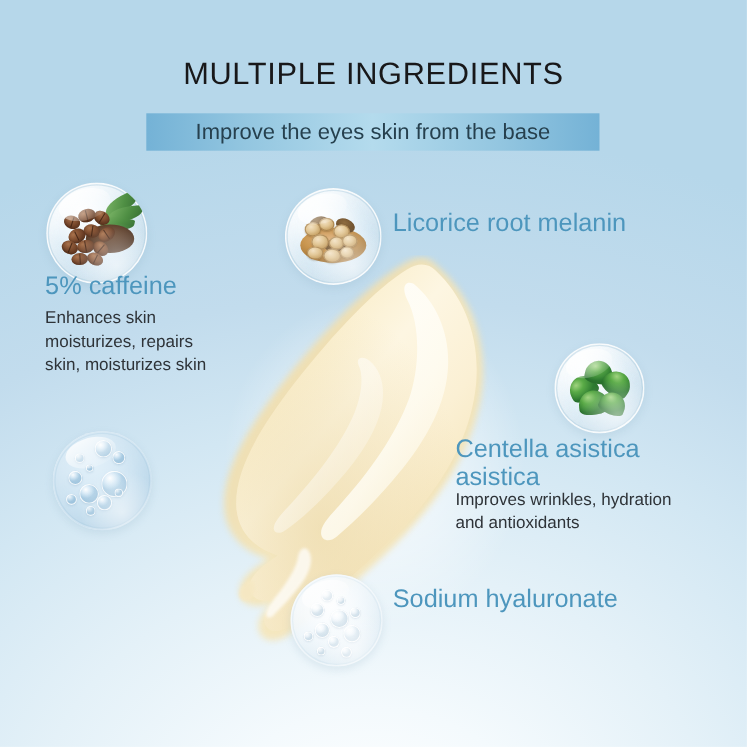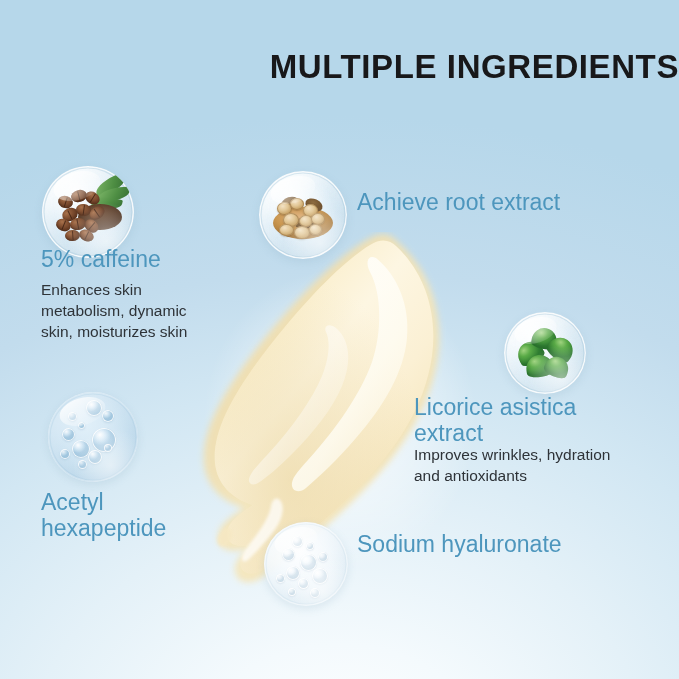--- a/index.html
+++ b/index.html
@@ -26,24 +26,24 @@
     background: radial-gradient(50% 50% at 50% 50%, rgba(255,255,255,0.85) 0%, rgba(255,255,255,0.35) 45%, rgba(255,255,255,0) 72%);
     pointer-events: none;
   }
 
   
   #title {
     position: absolute;
     left: 0;
     top: 47px;
     width: 679px;
-    text-align: right;
-    font-size: 33px;
+    text-align: center;
+    font-size: 28px;
     line-height: 40px;
-    font-weight: 700;
+    font-weight: 400;
     letter-spacing: 0.6px;
     color: #18181a;
     white-space: nowrap;
   }
   #subtitle-banner {
     position: absolute;
     left: 133px;
     top: 103px;
     width: 412px;
     height: 34px;
@@ -184,20 +184,23 @@
 </style>
 </head>
 <body>
 
 <div id="poster">
 
   <div id="bloom"></div>
 
   <div id="title">MULTIPLE INGREDIENTS</div>
 
+  <div id="subtitle-banner">
+    <span>Improve the eyes skin from the base</span>
+  </div>
 
   <svg id="swatch" viewBox="0 0 300 360">
     <defs>
       <linearGradient id="creamMain" x1="0.15" y1="0.08" x2="0.85" y2="0.95">
         <stop offset="0%" stop-color="#f1dfb0"></stop>
         <stop offset="16%" stop-color="#faeecb"></stop>
         <stop offset="38%" stop-color="#fdf6e2"></stop>
         <stop offset="62%" stop-color="#fbf0d4"></stop>
         <stop offset="84%" stop-color="#f6e7bf"></stop>
         <stop offset="100%" stop-color="#f3e2b6"></stop>
@@ -315,73 +318,72 @@
     <div class="bean" style="left:14px; top:53px; width:15px; height:12px; transform:rotate(22deg);"></div>
     <div class="bean" style="left:28px; top:52px; width:16px; height:12px; transform:rotate(-10deg);"></div>
     <div class="bean" style="left:42px; top:54px; width:15px; height:12px; transform:rotate(40deg);"></div>
     <div class="bean" style="left:23px; top:64px; width:15px; height:11px; transform:rotate(-4deg);"></div>
     <div class="bean" style="left:37px; top:64px; width:15px; height:11px; transform:rotate(26deg);"></div>
     <div class="glare"></div>
     <div class="rimlight"></div>
   </div>
 
   <div class="ing-title" style="left:41px; top:246px; width:220px;">5% caffeine</div>
-  <div class="ing-desc" style="left:41px; top:279px; width:152px;">Enhances skin metabolism, dynamic skin, moisturizes skin</div>
+  <div class="ing-desc" style="left:41px; top:279px; width:152px;">Enhances skin moisturizes, repairs skin, moisturizes skin</div>
 
   <div class="dish" style="left:259px; top:171px; width:88px; height:88px;">
     <div class="plate" style="left:14px; top:36px; width:60px; height:32px;"></div>
     <div class="slice-dark" style="left:22px; top:26px; width:18px; height:12px; transform:rotate(-18deg);"></div>
     <div class="slice-dark" style="left:46px; top:28px; width:18px; height:12px; transform:rotate(24deg);"></div>
     <div class="slice-dark" style="left:36px; top:46px; width:20px; height:12px; transform:rotate(-8deg);"></div>
     <div class="slice" style="left:18px; top:31px; width:15px; height:13px;"></div>
     <div class="slice" style="left:31px; top:27px; width:14px; height:12px;"></div>
     <div class="slice" style="left:44px; top:33px; width:15px; height:13px;"></div>
     <div class="slice" style="left:24px; top:42px; width:16px; height:14px;"></div>
     <div class="slice" style="left:40px; top:44px; width:14px; height:12px;"></div>
     <div class="slice" style="left:52px; top:42px; width:14px; height:12px;"></div>
     <div class="slice" style="left:20px; top:53px; width:15px; height:12px;"></div>
     <div class="slice" style="left:35px; top:55px; width:16px; height:13px;"></div>
     <div class="slice" style="left:50px; top:53px; width:13px; height:11px;"></div>
     <div class="glare"></div>
     <div class="rimlight"></div>
   </div>
 
-  <div class="ing-title" style="left:357px; top:189px; width:300px;">Achieve root extract</div>
+  <div class="ing-title" style="left:357px; top:189px; width:300px;">Licorice root melanin</div>
 
   <div class="dish" style="left:504px; top:312px; width:82px; height:82px;">
     <div class="cleaf" style="left:13px; top:30px; width:26px; height:22px; transform:rotate(-30deg);"></div>
     <div class="cleaf" style="left:28px; top:16px; width:25px; height:21px; transform:rotate(10deg);"></div>
     <div class="cleaf" style="left:44px; top:26px; width:26px; height:22px; transform:rotate(36deg);"></div>
     <div class="cleaf" style="left:22px; top:43px; width:27px; height:22px; transform:rotate(-8deg);"></div>
     <div class="cleaf" style="left:41px; top:45px; width:24px; height:20px; transform:rotate(22deg);"></div>
     <div class="glare"></div>
     <div class="rimlight"></div>
   </div>
 
-  <div class="ing-title" style="left:414px; top:394px; width:200px;">Licorice asistica extract</div>
+  <div class="ing-title" style="left:414px; top:394px; width:200px;">Centella asistica asistica</div>
   <div class="ing-desc" style="left:414px; top:444px; width:225px;">Improves wrinkles, hydration and antioxidants</div>
 
   <div class="dish" style="left:48px; top:392px; width:90px; height:90px;">
     <div style="position:absolute; inset:0; border-radius:50%; background:radial-gradient(70% 70% at 42% 36%, rgba(214,234,247,0.70) 0%, rgba(186,216,236,0.55) 60%, rgba(166,202,227,0.55) 100%);"></div>
     <div class="bub" style="left:38px; top:8px; width:16px; height:16px;"></div>
     <div class="bub" style="left:54px; top:18px; width:12px; height:12px;"></div>
     <div class="bub" style="left:20px; top:20px; width:9px; height:9px;"></div>
     <div class="bub" style="left:30px; top:30px; width:7px; height:7px;"></div>
     <div class="bub" style="left:14px; top:36px; width:13px; height:13px;"></div>
     <div class="bub" style="left:44px; top:36px; width:24px; height:24px;"></div>
     <div class="bub" style="left:24px; top:48px; width:18px; height:18px;"></div>
     <div class="bub" style="left:12px; top:57px; width:10px; height:10px;"></div>
     <div class="bub" style="left:40px; top:58px; width:14px; height:14px;"></div>
     <div class="bub" style="left:56px; top:52px; width:8px; height:8px;"></div>
     <div class="bub" style="left:30px; top:68px; width:9px; height:9px;"></div>
     <div class="glare"></div>
     <div class="rimlight"></div>
   </div>
 
-  <div class="ing-title" style="left:41px; top:489px; width:165px;">Acetyl hexapeptide</div>
 
   <div class="dish" style="left:264px; top:522px; width:84px; height:84px;">
     <div style="position:absolute; inset:0; border-radius:50%; background:radial-gradient(70% 70% at 44% 36%, rgba(253,254,255,0.85) 0%, rgba(241,247,251,0.62) 62%, rgba(225,237,245,0.55) 100%);"></div>
     <div class="bub-clear" style="left:28px; top:14px; width:11px; height:11px;"></div>
     <div class="bub-clear" style="left:42px; top:20px; width:8px; height:8px;"></div>
     <div class="bub-clear" style="left:18px; top:26px; width:13px; height:13px;"></div>
     <div class="bub-clear" style="left:36px; top:32px; width:17px; height:17px;"></div>
     <div class="bub-clear" style="left:54px; top:30px; width:10px; height:10px;"></div>
     <div class="bub-clear" style="left:22px; top:44px; width:14px; height:14px;"></div>
     <div class="bub-clear" style="left:48px; top:46px; width:16px; height:16px;"></div>

